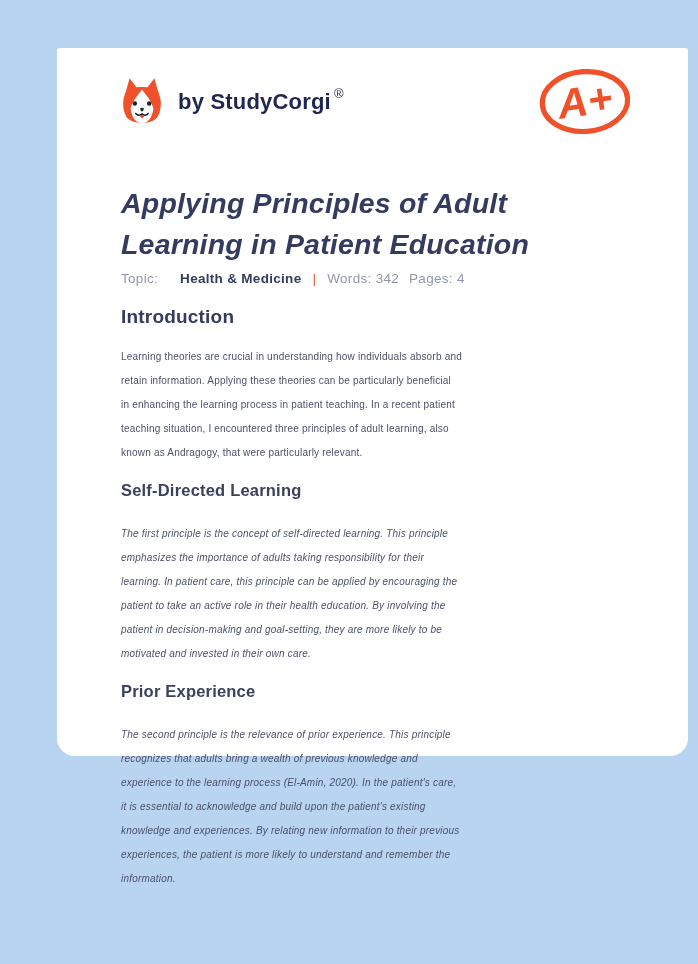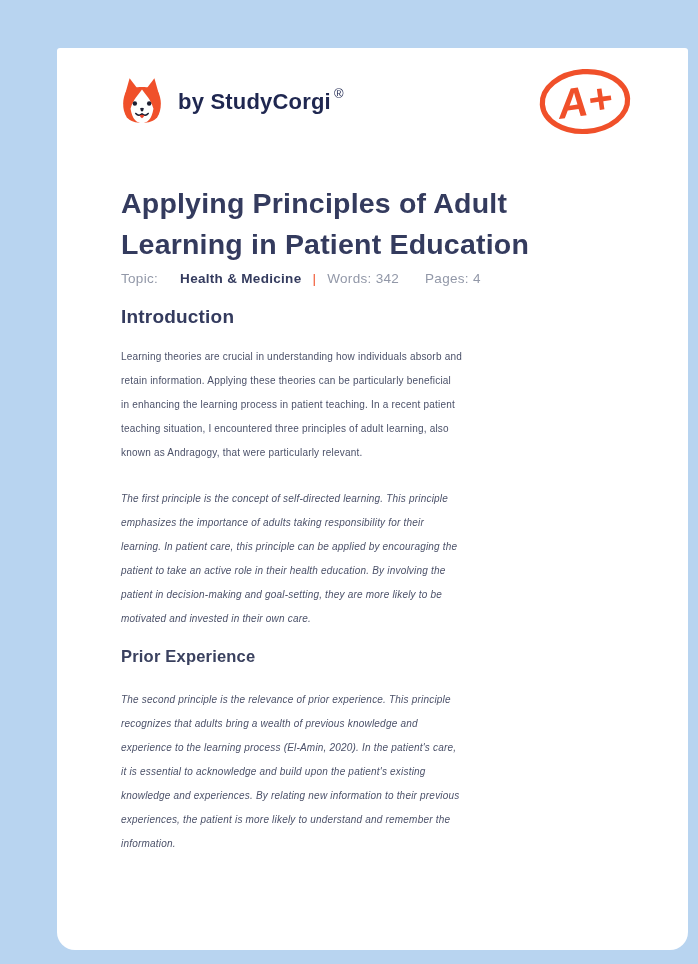--- a/index.html
+++ b/index.html
@@ -9,21 +9,21 @@
     background: #b8d4f0;
     position: relative;
     overflow: hidden;
     font-family: "Liberation Sans", "DejaVu Sans", sans-serif;
   }
   .card {
     position: absolute;
     left: 57px;
     top: 48px;
     width: 631px;
-    height: 902px;
+    height: 708px;
     background: #ffffff;
     border-radius: 3px 3px 18px 18px;
     box-sizing: border-box;
     padding: 16px 52px 0 64px;
   }
   .card-header {
     display: flex;
     align-items: center;
     justify-content: space-between;
     height: 76px;
@@ -48,33 +48,34 @@
   .grade svg { width: 102px; height: 74px; display: block; }
 
   .title {
     margin: 43px 0 0 0;
     font-size: 28.5px;
     line-height: 41px;
     font-weight: 700;
     color: #343b5e;
     white-space: pre-line;
     letter-spacing: 0.2px;
+    font-style: italic;
   }
   .meta {
     margin-top: 6px;
     height: 17px;
     font-size: 13.5px;
     color: #9298a8;
     letter-spacing: 0.3px;
     display: flex;
   }
   .meta .meta-label { margin-right: 5px; }
   .meta .meta-strong { color: #343b5e; font-weight: 700; padding-left: 17px; }
   .meta .meta-sep { color: #f0502a; margin: 0 11px; }
-  .meta .meta-words { margin-right: 26px; }
+  .meta .meta-words { margin-right: 10px; }
 
   #article-body { margin-top: 18px; }
   .block-h2 {
     margin: 18px 0 0 0;
     font-size: 19px;
     line-height: 22px;
     font-weight: 700;
     color: #343b5e;
     letter-spacing: 0.2px;
   }
@@ -141,20 +142,21 @@
     <span>Pages: 4</span>
   </div>
 
   <div id="article-body">
       <h2 class="block-h2">Introduction</h2>
       <p class="block-p">Learning theories are crucial in understanding how individuals absorb and
 retain information. Applying these theories can be particularly beneficial
 in enhancing the learning process in patient teaching. In a recent patient
 teaching situation, I encountered three principles of adult learning, also
 known as Andragogy, that were particularly relevant.</p>
+      <h3 class="block-h3">Self-Directed Learning</h3>
       <p class="block-p">The first principle is the concept of self-directed learning. This principle
 emphasizes the importance of adults taking responsibility for their
 learning. In patient care, this principle can be applied by encouraging the
 patient to take an active role in their health education. By involving the
 patient in decision-making and goal-setting, they are more likely to be
 motivated and invested in their own care.</p>
       <h3 class="block-h3">Prior Experience</h3>
       <p class="block-p">The second principle is the relevance of prior experience. This principle
 recognizes that adults bring a wealth of previous knowledge and
 experience to the learning process (El-Amin, 2020). In the patient's care,

